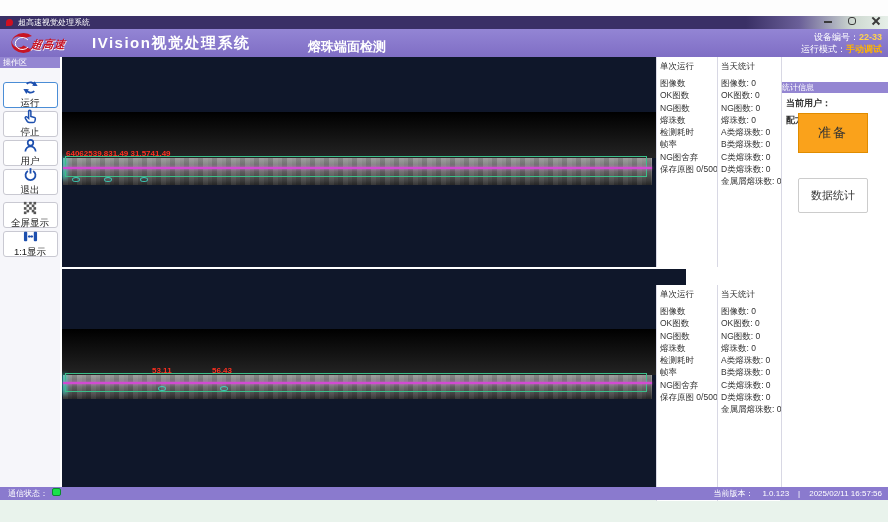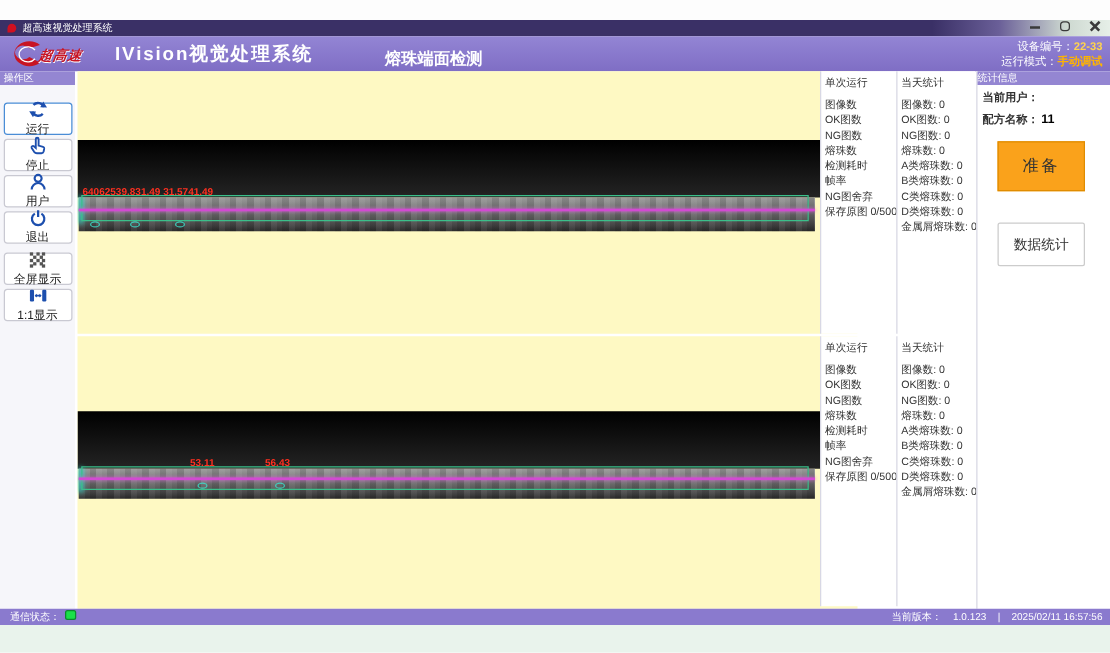--- a/index.html
+++ b/index.html
@@ -45,21 +45,21 @@
   .side-title { height:11px; background:#9486d2; color:#fff; font-size:8px; line-height:11px; padding-left:3px; }
   .side-btns { display:flex; flex-direction:column; align-items:center; padding-top:14px; gap:3px; }
   .sbtn { width:55px; height:26px; background:#fff; border:1px solid #c9c9d2; border-radius:3px;
     display:flex; align-items:center; justify-content:center; gap:2px; font-size:9.5px; color:#222;
     cursor:pointer; white-space:nowrap;flex-direction:column; }
   .sbtn.active { border:1.5px solid #4a8dd6; }
   .sbtn.gap { margin-top:4px; }
   .sbtn svg { flex:none; }
 
   
-  .vp { position:absolute; left:62px; width:624px; background:#fef9c3; overflow:hidden; cursor:crosshair; }
+  .vp { position:absolute; left:62px; width:624px; background:#0f172a; overflow:hidden; cursor:crosshair; }
   .vp1 { top:57px; height:210px; }
   .vp2 { top:269px; height:218px; }
   .vp > div, .vp > span { position:absolute; }
   .haze { left:0; right:0; background:linear-gradient(180deg,#000 0%,#141414 55%,#242424 100%); }
   .vp1 .haze { top:55px; height:46px; }
   .vp2 .haze { top:60px; height:46px; }
   .metal { left:1px; width:589px;
     background:
       repeating-linear-gradient(90deg, rgba(255,255,255,.06) 0 5px, rgba(0,0,0,0) 5px 9px, rgba(0,0,0,.12) 9px 14px),
       linear-gradient(180deg,#9a9a9a 0%,#858585 20%,#707070 45%,#5a5a5a 65%,#414141 85%,#2b2b2b 100%); }
@@ -76,32 +76,32 @@
   .vp2 .glow { top:105px; height:20px; }
   .ann { color:#ff3020; font-size:8px; font-weight:bold; white-space:nowrap; }
   .vp1 .ann-main { left:4px; top:92px; }
   .vp2 .ann-left { left:90px; top:97px; }
   .vp2 .ann-right { left:150px; top:97px; }
   .dot { width:8px; height:5px; border:1px solid rgba(60,220,200,.85); border-radius:50%; }
   .vp1 .d1 { left:10px; top:120px; } .vp1 .d2 { left:42px; top:120px; } .vp1 .d3 { left:78px; top:120px; }
   .vp2 .d1 { left:96px; top:117px; } .vp2 .d2 { left:158px; top:117px; }
 
   
-  .stats-wrap { position:absolute; left:656px; top:57px; width:124px; display:flex; flex-direction:column; gap:2px; }
+  .stats-wrap { position:absolute; left:656px; top:57px; width:124px; display:flex; flex-direction:column; gap:18px; }
   .stats-group { height:210px; display:flex; background:#fff; }
   .stats-group + .stats-group { height:216px; }
   .scol { width:61px; border-left:1px solid #d8d8e4; padding:4px 0 0 3px; }
   .scol2 { width:63px; }
   .stitle { font-size:8.5px; color:#333; margin-bottom:4px; white-space:nowrap; }
   .srow { font-size:8.5px; color:#333; line-height:12.3px; white-space:nowrap; }
 
   
   .info-panel { position:absolute; left:781px; top:57px; width:107px; height:430px; background:#fff;
     border-left:1px solid #d8d8e4; }
-  .info-title { height:11px; background:#9486d2; color:#fff; font-size:8px; line-height:11px; padding-left:0; }
+  .info-title { height:11px; background:#9486d2; color:#fff; font-size:8px; line-height:11px; padding-left:0;margin-top:25px; }
   .info-row { font-size:9px; font-weight:bold; color:#333; padding:4px 0 0 4px; white-space:nowrap; }
   .info-row .ival { color:#000; font-size:10px; margin-left:2px; }
   .btn-prepare { position:absolute; left:16px; top:56px; width:70px; height:40px; background:#faa21b;
     border:1px solid #e08c00; font-size:13px; color:#333; display:flex; align-items:center;
     justify-content:center; cursor:pointer; letter-spacing:2px; }
   .btn-datastats { position:absolute; left:16px; top:121px; width:70px; height:35px; background:#fff;
     border:1px solid #ccc; border-radius:2px; font-size:11px; color:#333; display:flex; align-items:center;
     justify-content:center; cursor:pointer; }
 
   

